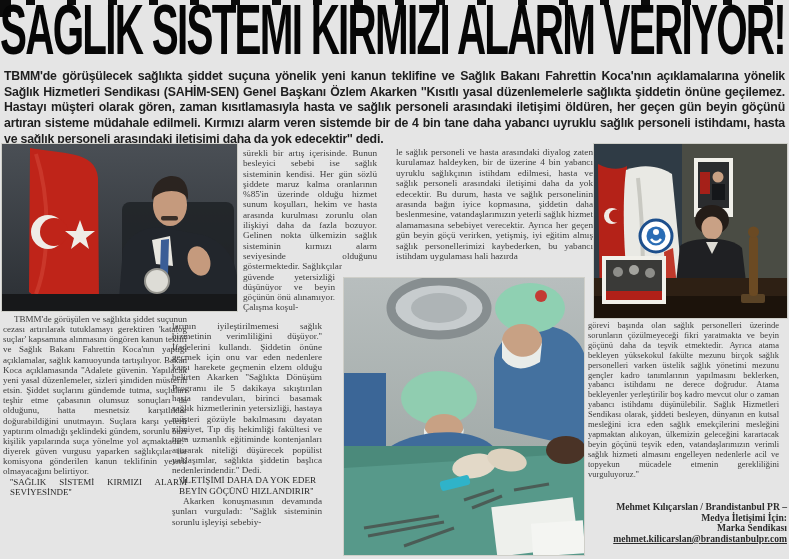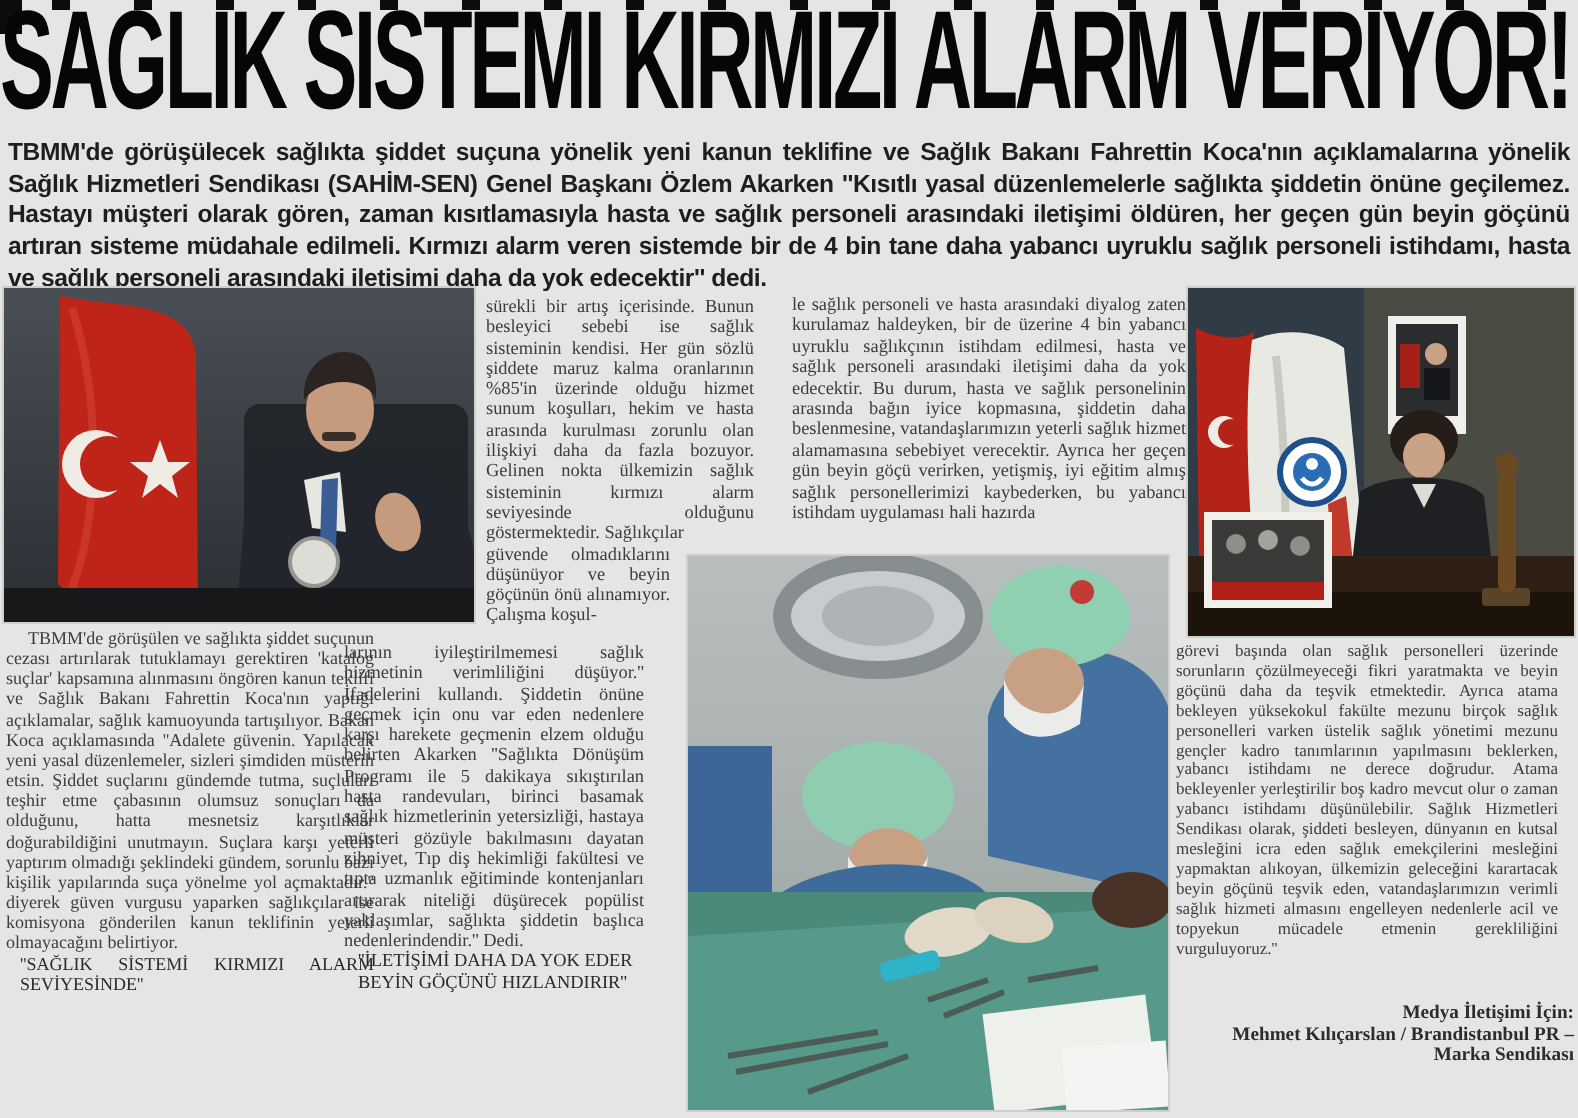--- a/index.html
+++ b/index.html
@@ -201,36 +201,38 @@
     </svg>
   </div>
 
   <div class="col" id="col1">
     <p class="indent">TBMM'de görüşülen ve sağlıkta şiddet suçunun cezası artırılarak tutuklamayı gerektiren 'katalog suçlar' kapsamına alınmasını öngören kanun teklifi ve Sağlık Bakanı Fahrettin Koca'nın yaptığı açıklamalar, sağlık kamuoyunda tartışılıyor. Bakan Koca açıklamasında ''Adalete güvenin. Yapılacak yeni yasal düzenlemeler, sizleri şimdiden müsterih etsin. Şiddet suçlarını gündemde tutma, suçluları teşhir etme çabasının olumsuz sonuçları da olduğunu, hatta mesnetsiz karşıtlıklar doğurabildiğini unutmayın. Suçlara karşı yeterli yaptırım olmadığı şeklindeki gündem, sorunlu bazı kişilik yapılarında suça yönelme yol açmaktadır.'' diyerek güven vurgusu yaparken sağlıkçılar ise komisyona gönderilen kanun teklifinin yeterli olmayacağını belirtiyor.</p>
     <p class="subhead">''SAĞLIK SİSTEMİ KIRMIZI ALARM SEVİYESİNDE''</p>
   </div>
 
   <div class="col" id="col2top">
     <p>sürekli bir artış içerisinde. Bunun besleyici sebebi ise sağlık sisteminin kendisi. Her gün sözlü şiddete maruz kalma oranlarının %85'in üzerinde olduğu hizmet sunum koşulları, hekim ve hasta arasında kurulması zorunlu olan ilişkiyi daha da fazla bozuyor. Gelinen nokta ülkemizin sağlık sisteminin kırmızı alarm seviyesinde olduğunu göstermektedir. Sağlıkçılar</p>
-    <p class="narrow">güvende olmadıklarını düşünüyor ve beyin göçünün önü alınamıyor. Çalışma koşul-</p>
+    <p class="narrow">güvende yetersizliği düşünüyor ve beyin göçünün önü alınamıyor. Çalışma koşul-</p>
   </div>
 
   <div class="col" id="col2bot">
     <p>larının iyileştirilmemesi sağlık hizmetinin verimliliğini düşüyor.'' İfadelerini kullandı. Şiddetin önüne geçmek için onu var eden nedenlere karşı harekete geçmenin elzem olduğu belirten Akarken ''Sağlıkta Dönüşüm Programı ile 5 dakikaya sıkıştırılan hasta randevuları, birinci basamak sağlık hizmetlerinin yetersizliği, hastaya müşteri gözüyle bakılmasını dayatan zihniyet, Tıp diş hekimliği fakültesi ve tıpta uzmanlık eğitiminde kontenjanları artırarak niteliği düşürecek popülist yaklaşımlar, sağlıkta şiddetin başlıca nedenlerindendir.'' Dedi.</p>
     <p class="subhead">''İLETİŞİMİ DAHA DA YOK EDER</p>
     <p class="subhead">BEYİN GÖÇÜNÜ HIZLANDIRIR''</p>
+    <p class="indent">Akarken konuşmasının devamında şunları vurguladı: ''Sağlık sisteminin sorunlu işleyişi sebebiy-</p>
   </div>
 
   <div class="col" id="col3">
     <p>le sağlık personeli ve hasta arasındaki diyalog zaten kurulamaz haldeyken, bir de üzerine 4 bin yabancı uyruklu sağlıkçının istihdam edilmesi, hasta ve sağlık personeli arasındaki iletişimi daha da yok edecektir. Bu durum, hasta ve sağlık personelinin arasında bağın iyice kopmasına, şiddetin daha beslenmesine, vatandaşlarımızın yeterli sağlık hizmet alamamasına sebebiyet verecektir. Ayrıca her geçen gün beyin göçü verirken, yetişmiş, iyi eğitim almış sağlık personellerimizi kaybederken, bu yabancı istihdam uygulaması hali hazırda</p>
   </div>
 
   <div class="col" id="col4">
     <p>görevi başında olan sağlık personelleri üzerinde sorunların çözülmeyeceği fikri yaratmakta ve beyin göçünü daha da teşvik etmektedir. Ayrıca atama bekleyen yüksekokul fakülte mezunu birçok sağlık personelleri varken üstelik sağlık yönetimi mezunu gençler kadro tanımlarının yapılmasını beklerken, yabancı istihdamı ne derece doğrudur. Atama bekleyenler yerleştirilir boş kadro mevcut olur o zaman yabancı istihdamı düşünülebilir. Sağlık Hizmetleri Sendikası olarak, şiddeti besleyen, dünyanın en kutsal mesleğini icra eden sağlık emekçilerini mesleğini yapmaktan alıkoyan, ülkemizin geleceğini karartacak beyin göçünü teşvik eden, vatandaşlarımızın verimli sağlık hizmeti almasını engelleyen nedenlerle acil ve topyekun mücadele etmenin gerekliliğini vurguluyoruz.''</p>
   </div>
 
   <div class="contact">
+    <div>Mehmet Kılıçarslan / Brandistanbul PR –</div>
     <div>Medya İletişimi İçin:</div>
-    <div>Mehmet Kılıçarslan / Brandistanbul PR –</div>
     <div>Marka Sendikası</div>
+    <div class="email">mehmet.kilicarslan@brandistanbulpr.com</div>
   </div>
 
 </div>
 
 </body></html>

